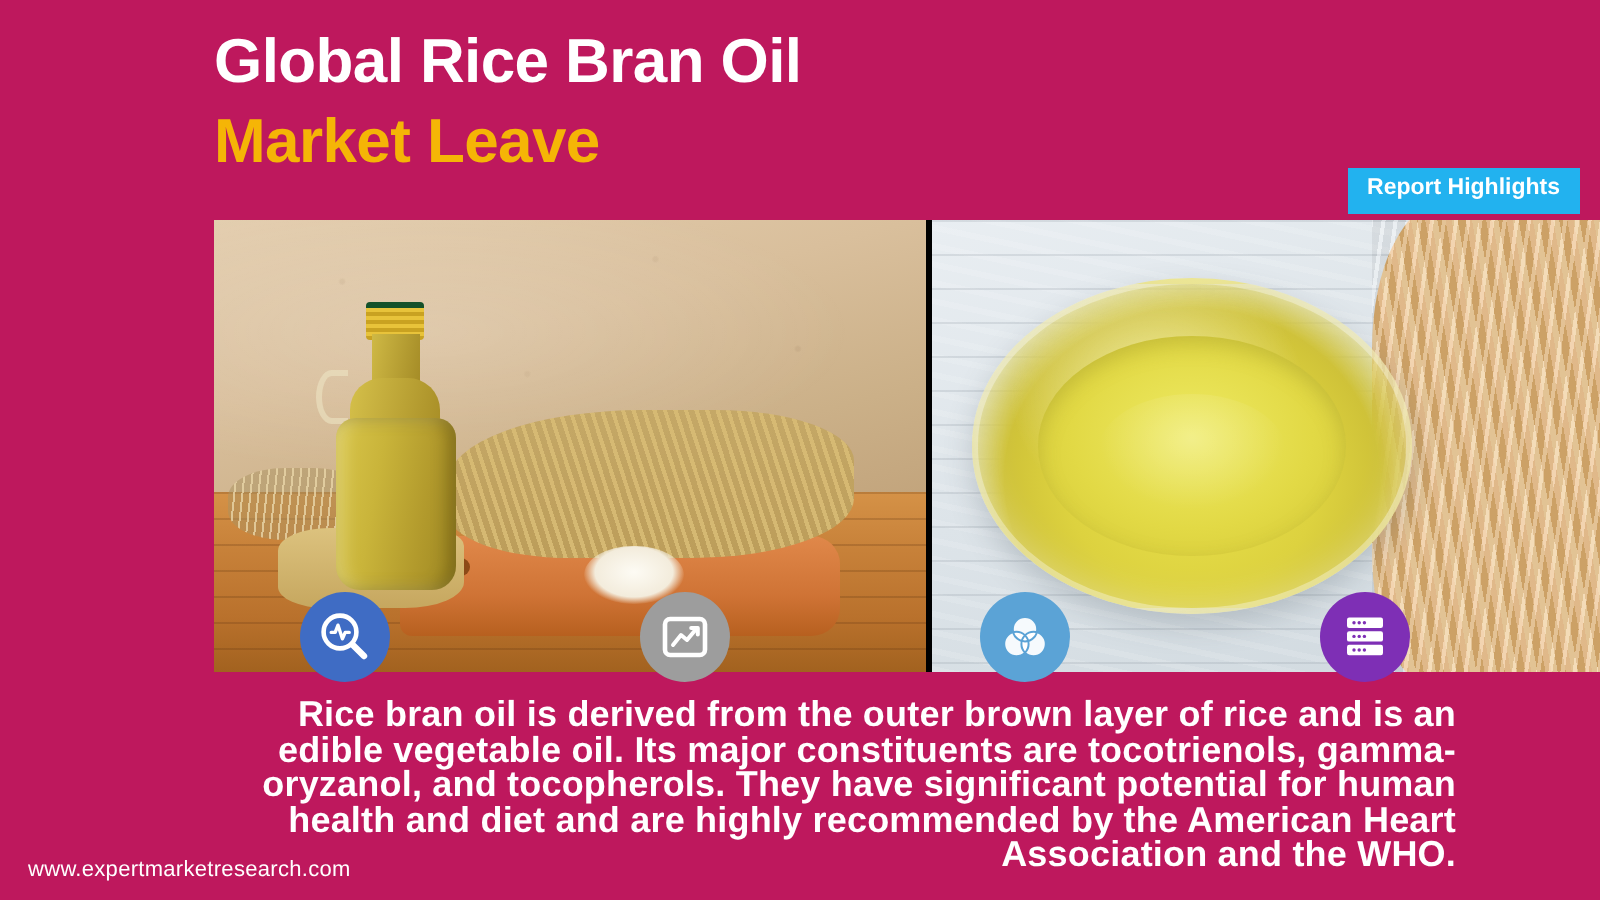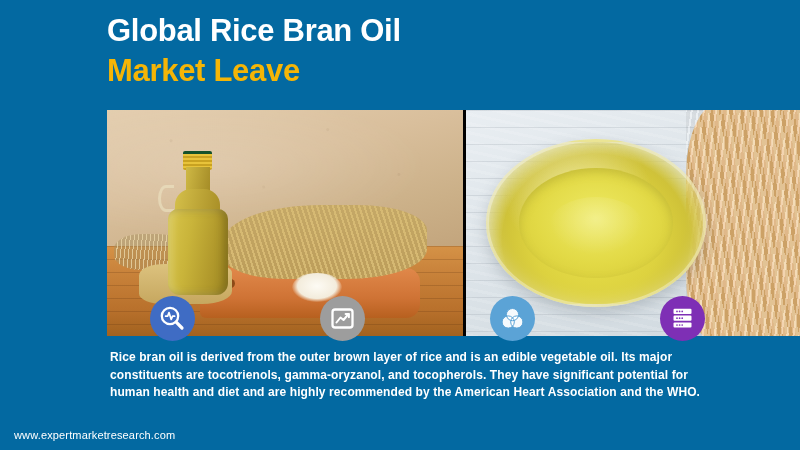--- a/index.html
+++ b/index.html
@@ -2,21 +2,21 @@
 <html><head>
 <meta charset="utf-8">
 <style>
   * { margin:0; padding:0; box-sizing:border-box; }
   html, body {
     width:800px; height:450px;
     background:#000;
     font-family:"Liberation Sans", sans-serif;
     overflow:hidden;
   }
-  #page { position:relative; width:800px; height:450px; background:#0369a1; }
+  #page { position:relative; width:800px; height:450px; background:#be185d; }
 
   
   .title-block { position:absolute; left:107px; top:12px; }
   .title-line1 {
     font-size:31px; font-weight:bold; color:#ffffff;
     letter-spacing:-0.3px; line-height:38px; white-space:nowrap;
   }
   .title-line2 {
     font-size:31px; font-weight:bold; color:#f5b506;
     letter-spacing:-0.3px; line-height:38px; white-space:nowrap;
@@ -192,41 +192,42 @@
   }
   .ic1 { left:150px; background:#3f6cc4; }
   .ic2 { left:320px; background:#9d9d9d; }
   .ic3 { left:490px; background:#5ba3d6; }
   .ic4 { left:660px; background:#7e2fb5; }
   .icon-circle svg { display:block; }
 
   
   .desc {
     position:absolute; left:110px; top:349px; width:618px;
-    color:#ffffff; font-size:12px; font-weight:bold;
-    line-height:17.5px; letter-spacing:0.1px;
+    color:#ffffff; font-size:18px; font-weight:bold;
+    line-height:17.5px; letter-spacing:0.1px;text-align:right;
   }
 
   
   .footer {
     position:absolute; left:14px; top:429px;
     color:#ffffff; font-size:11px; letter-spacing:0.15px;
   }
 </style>
 </head>
 <body>
 
 <div id="page">
 
   <div class="title-block">
     <div class="title-line1">Global Rice Bran Oil</div>
     <div class="title-line2">Market Leave</div>
   </div>
 
 
+  <div class="badge">Report Highlights</div>
 
   <div class="strip">
 
     <div class="photo photo-left">
       <div class="ph-wall"></div>
       <div class="ph-table"></div>
       <div class="ph-straw"></div>
       <div class="ph-board"></div>
       <div class="ph-stalks"></div>
       <div class="ph-sack"></div>

